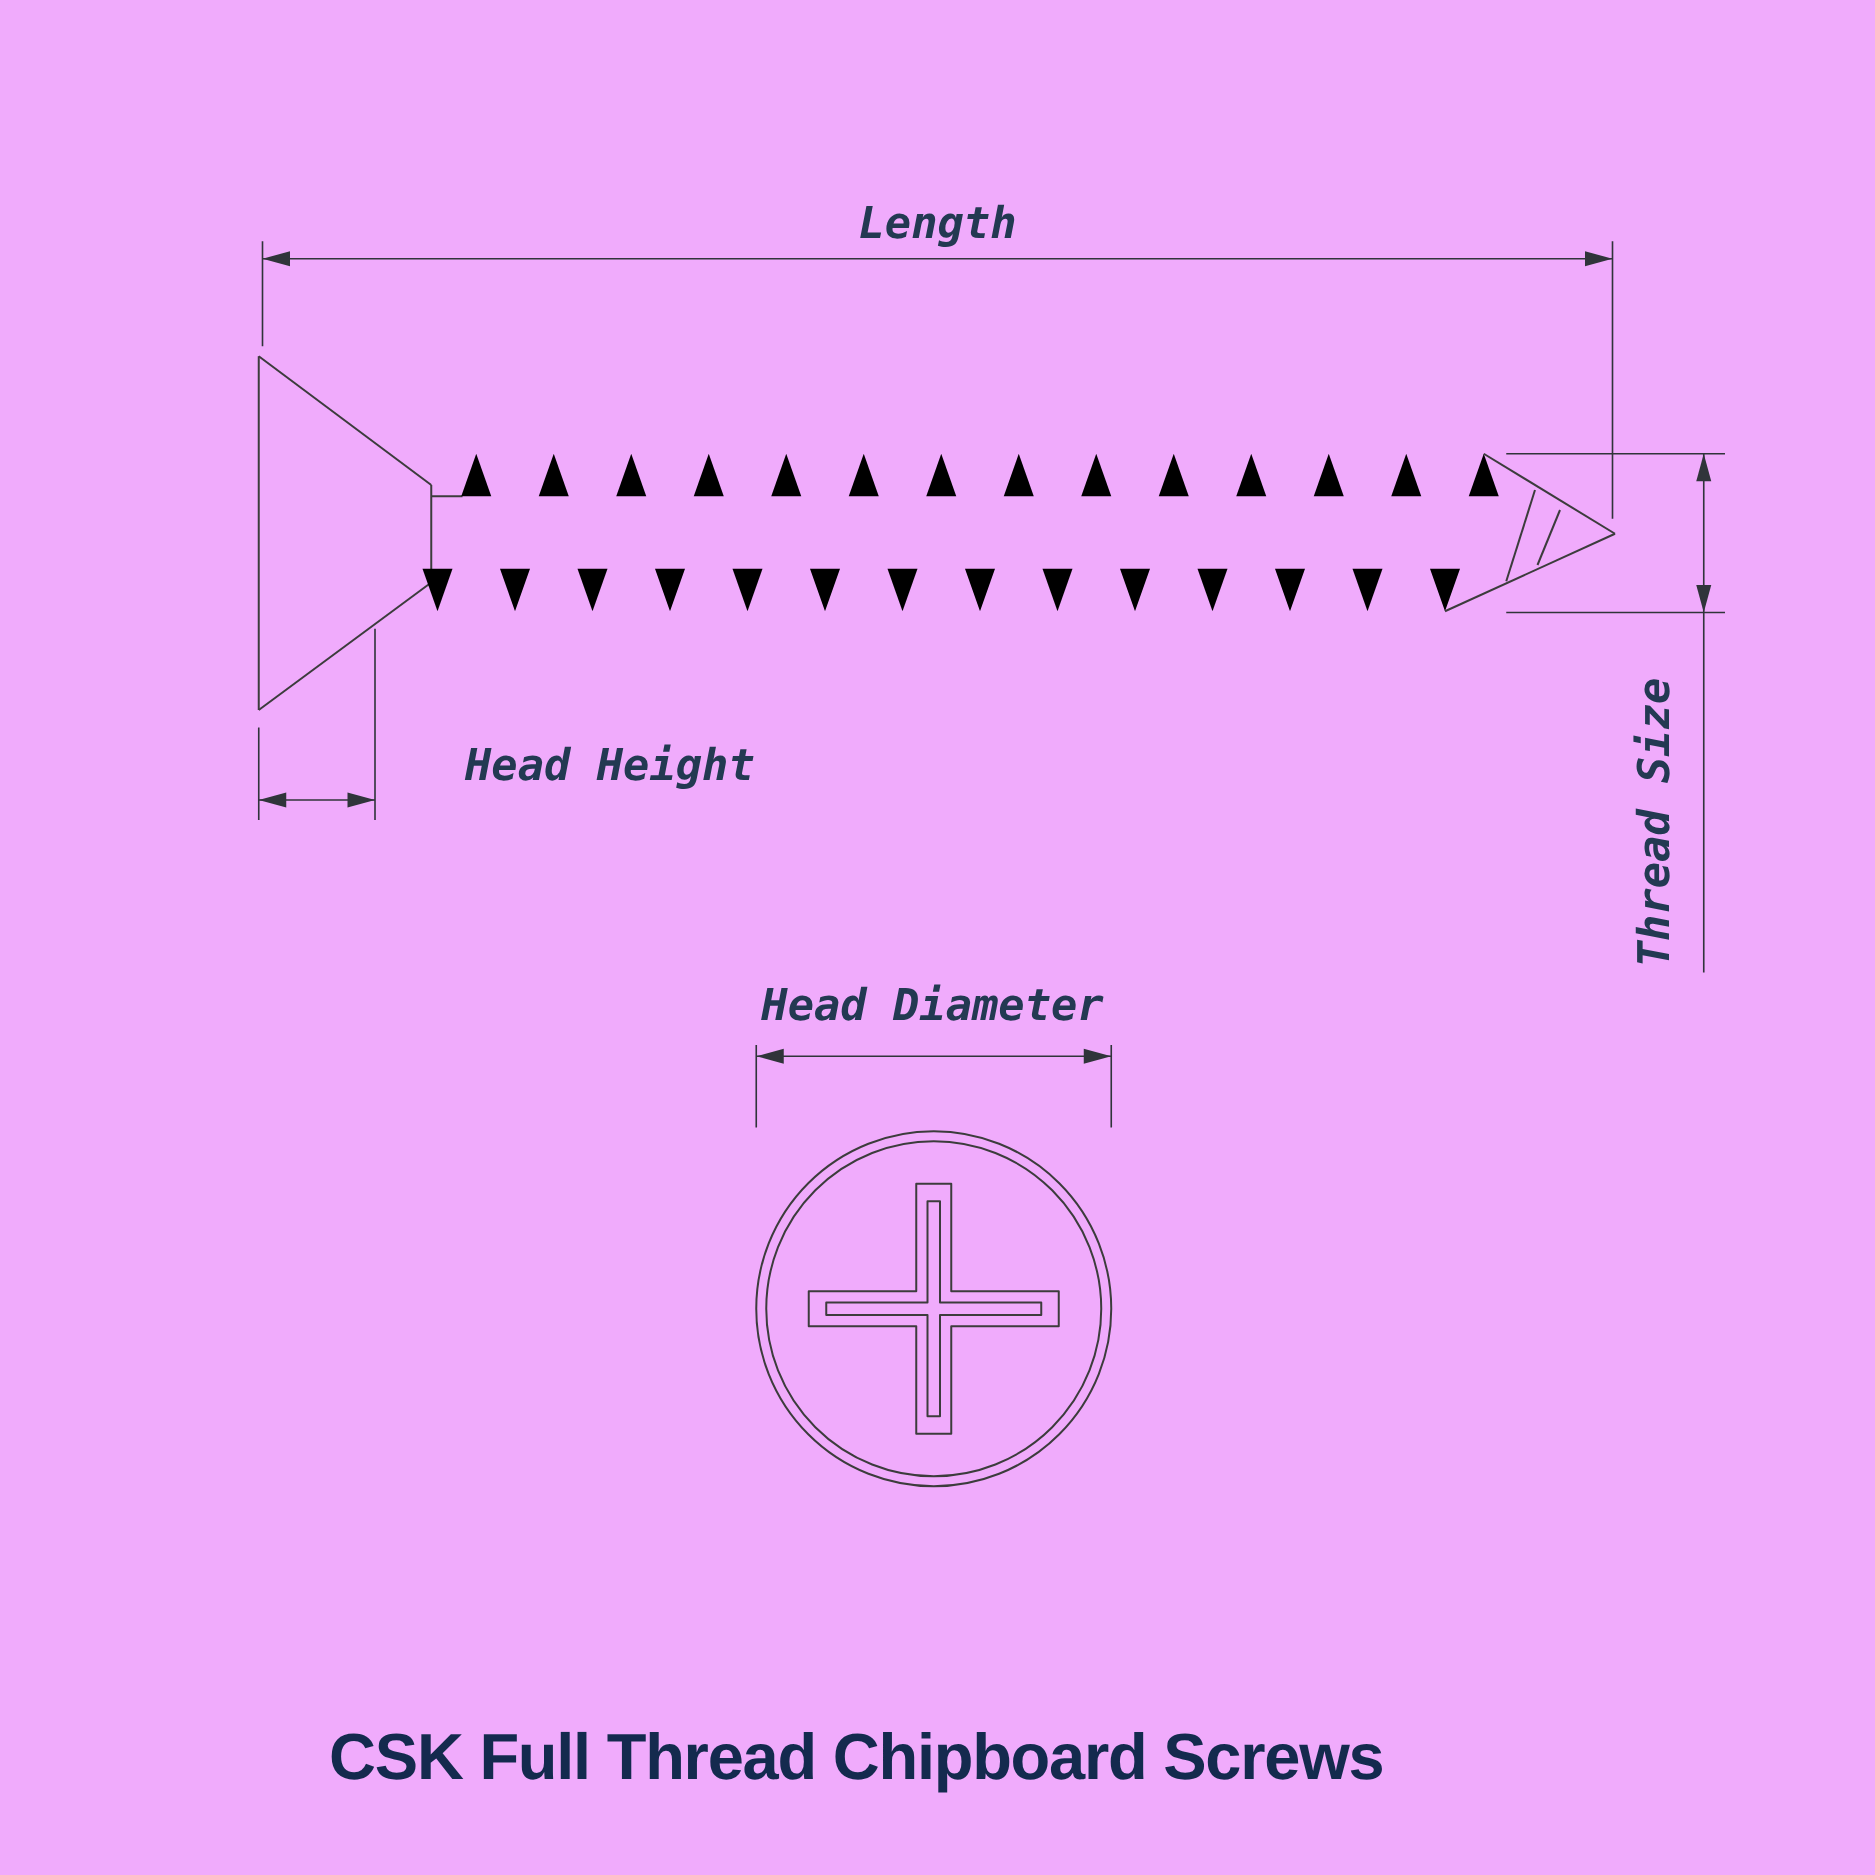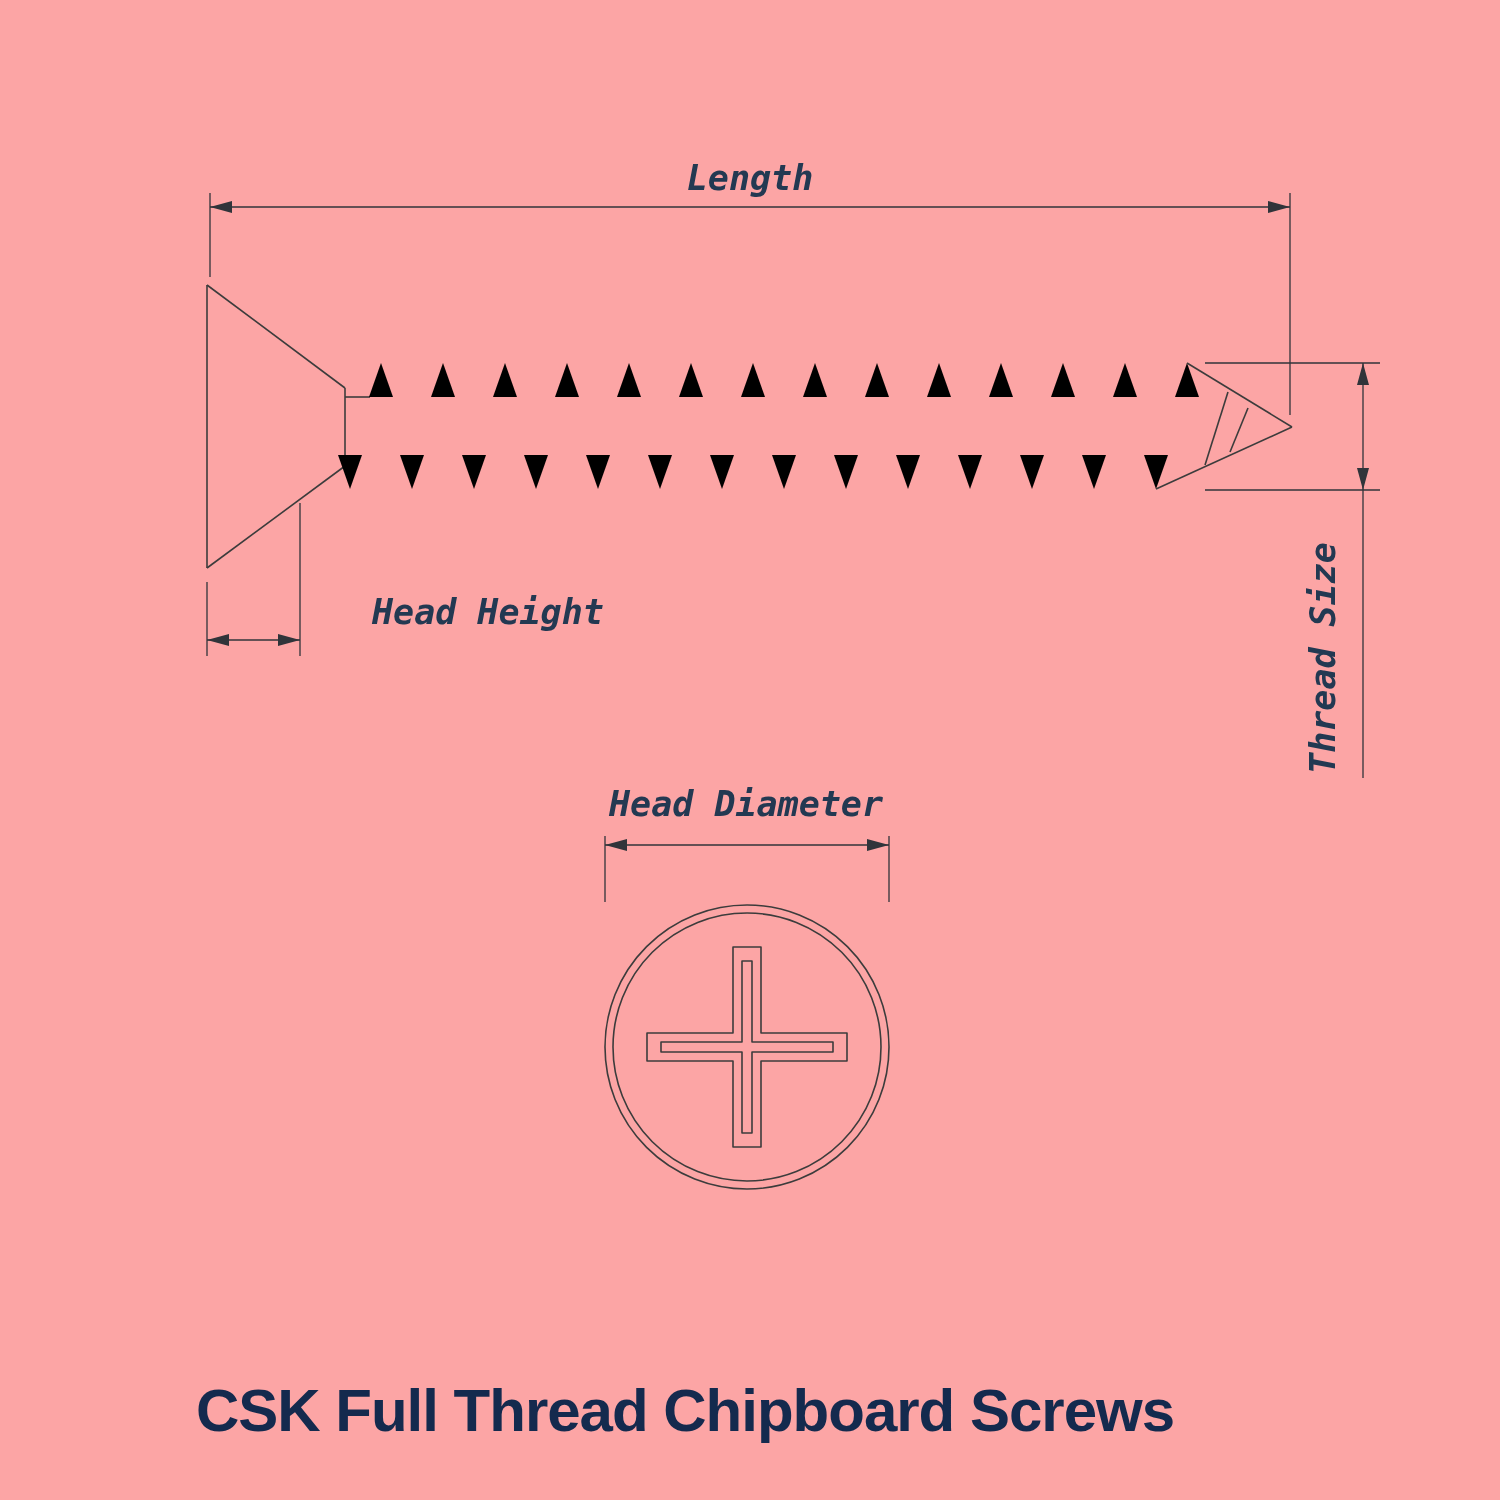--- a/index.html
+++ b/index.html
@@ -6,21 +6,21 @@
     --line: #3c3c3c;
     --dim: #30343a;
     --label_text: #233952;
     --title_text: #142a4e;
   }
   html, body { margin: 0; padding: 0; background: #ffffff; }
   .page {
     position: relative;
     width: 1500px;
     height: 1500px;
-    background: #fca5a5;
+    background: #f0abfc;
     overflow: hidden;
     font-family: "Liberation Sans", sans-serif;
   }
   svg.drawing { position: absolute; left: 0; top: 0; }
   .geo path, .geo line, .geo circle, .geo polyline {
     stroke: var(--line);
     stroke-width: 1.6;
     fill: none;
     stroke-linejoin: round;
   }
@@ -34,21 +34,21 @@
     fill: var(--label_text);
   }
   .page-title {
     position: absolute;
     left: 0;
     top: 1376px;
     width: 1370px;
     text-align: center;
     font-family: "Liberation Sans", sans-serif;
     font-weight: 700;
-    font-size: 60px;
+    font-size: 52px;
     letter-spacing: -1px;
     color: var(--title_text);
     white-space: nowrap;
   }
 </style>
 </head>
 <body>
 
 <div class="page">
 

